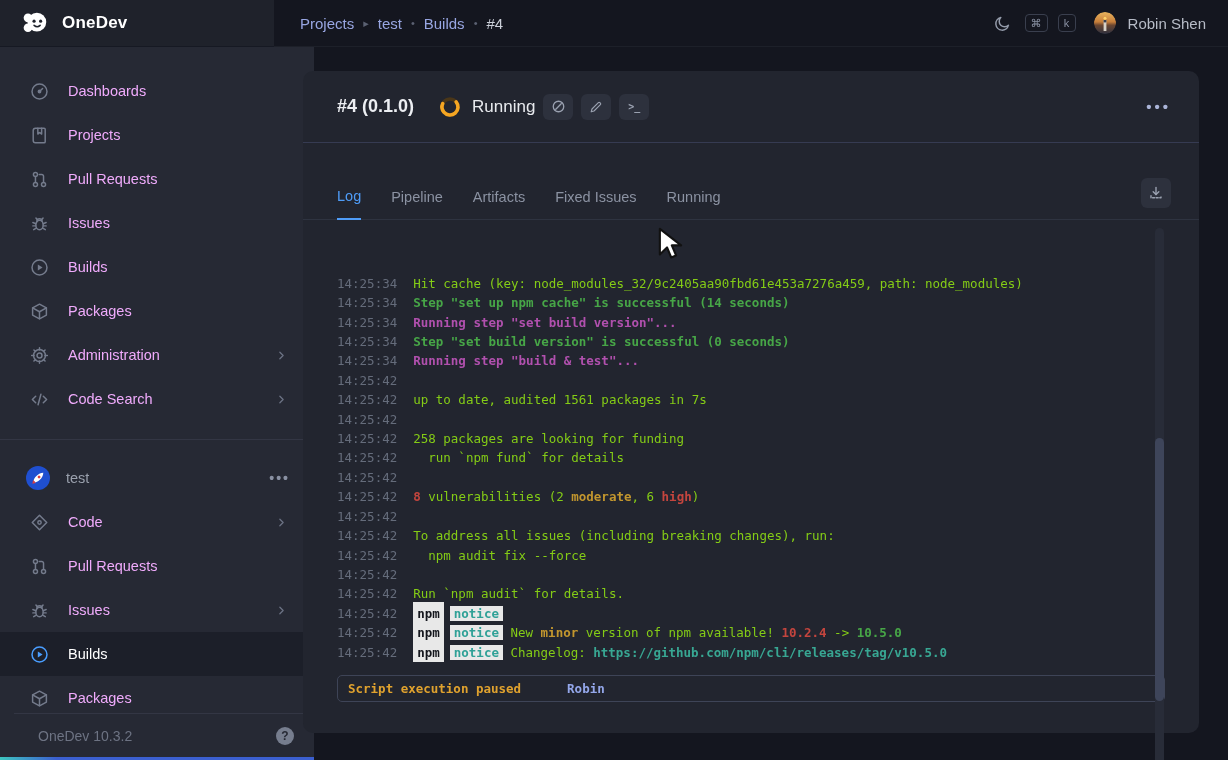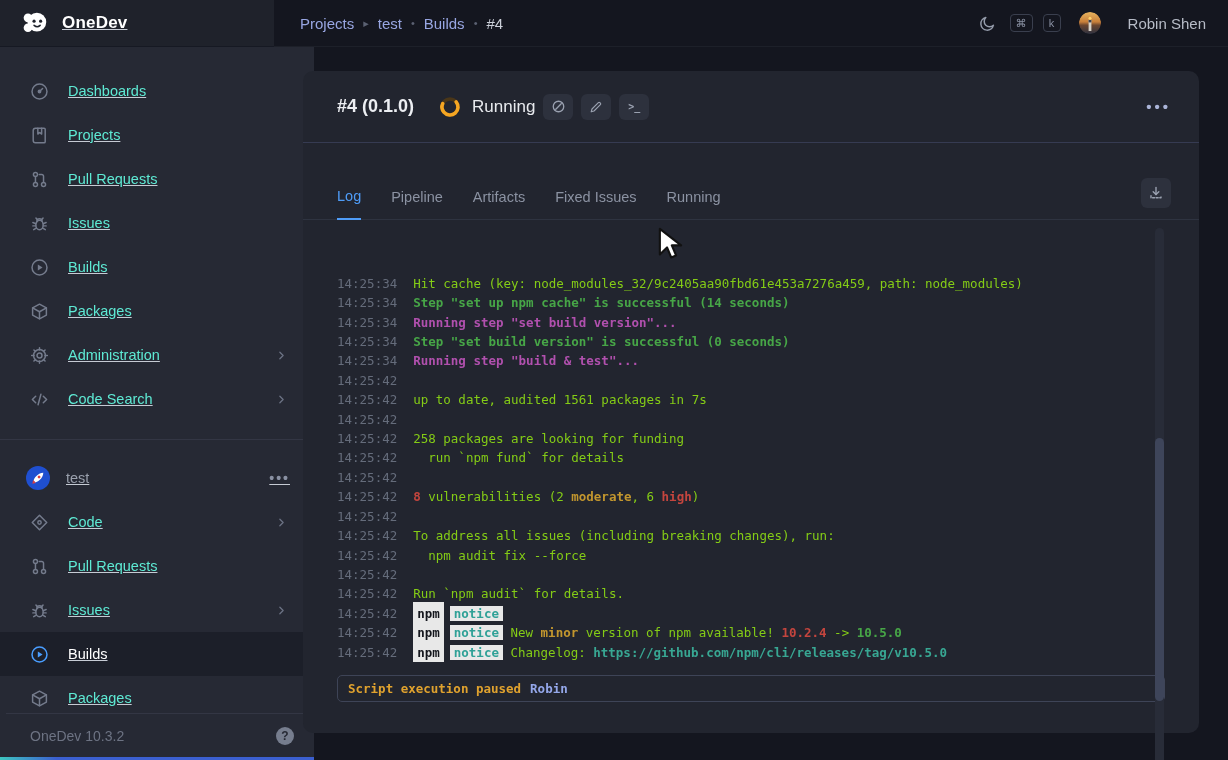--- a/index.html
+++ b/index.html
@@ -7,43 +7,43 @@
   body {
     font-family:"Liberation Sans", sans-serif;
     background:#14161f;
     position:relative;
     overflow:hidden;
     color:#c6cbd4;
   }
   svg { display:block; }
 
   
-  .sidebar { position:absolute; left:0; top:0; width:314px; height:760px; background:#262934;text-decoration:underline; }
+  .sidebar { position:absolute; left:0; top:0; width:314px; height:760px; background:#262934; }
   .sidebar-header {
     height:47px; background:#1f222b; border-bottom:1px solid #161923;
     display:flex; align-items:center; padding:0 18px 0 20px;
   }
   .brand-name { color:#fff; font-weight:bold; font-size:17px; margin-left:12px; flex:1; letter-spacing:.2px; }
   .collapse-btn { color:#7d8496; cursor:pointer; }
   .sidebar-nav { padding-top:22px; }
   .side-item {
     height:44px; display:flex; align-items:center;
-    padding:0 26px 0 30px; color:#5eead4; font-size:14.5px; cursor:pointer;
+    padding:0 26px 0 30px; color:#f0abfc; font-size:14.5px; cursor:pointer;
   }
   .side-item .ic { width:19px; height:19px; color:#747b8c; margin-right:19px; flex:none; }
   .side-item .chev { margin-left:auto; color:#6b7284; }
   .side-item.active { background:#1c1f29; color:#fff; }
   .side-item.active .ic { color:#4a9eff; }
   .side-divider { border-top:1px solid #333644; margin-top:18px; }
   .project-row { height:44px; display:flex; align-items:center; padding:0 24px 0 26px; color:#9aa0ad; font-size:14.5px; margin-top:16px; }
   .project-avatar { width:24px; height:24px; border-radius:50%; margin-right:16px; flex:none; }
   .project-name { flex:1; }
   .project-more { color:#8a91a3; letter-spacing:2px; font-size:14px; font-weight:bold; cursor:pointer; }
   .sidebar-footer {
-    position:absolute; left:6px; right:0; bottom:3px; height:44px;
+    position:absolute; left:14px; right:0; bottom:3px; height:44px;
     border-top:1px solid #333644; display:flex; align-items:center;
     padding:0 20px 0 24px; color:#6d7383; font-size:14px; background:#262934;
   }
   .help-btn {
     margin-left:auto; width:18px; height:18px; border-radius:50%;
     background:#767d8e; color:#262934; font-size:12px; font-weight:bold;
     display:flex; align-items:center; justify-content:center; cursor:pointer;
   }
   .sidebar-strip { position:absolute; left:0; right:0; bottom:0; height:3px;
     background:linear-gradient(90deg,#3ec6c0 0%, #3b5fd0 18%, #3b5fd0 100%); }
@@ -56,21 +56,21 @@
   }
   .crumb-link { color:#98a6e2; cursor:pointer; }
   .crumb-sep { color:#5b6172; margin:0 9px; font-size:11px; }
   .crumb-current { color:#ccd0d9; }
   .topbar-right { margin-left:auto; display:flex; align-items:center; gap:10px; }
   .moon-btn { color:#959cab; cursor:pointer; margin-right:4px; }
   .kbd {
     border:1px solid #3a3f4e; border-radius:4px; color:#8a91a3;
     font-size:11px; line-height:16px; padding:0 5px; min-width:18px; text-align:center;
   }
-  .user-chip { display:flex; align-items:center; gap:27px; margin-left:8px; cursor:pointer; }
+  .user-chip { display:flex; align-items:center; gap:12px; margin-left:8px; cursor:pointer; }
   .user-avatar { width:22px; height:22px; border-radius:50%; overflow:hidden; }
   .user-name { color:#b7bcc7; }
 
   
   .card {
     position:absolute; left:303px; top:71px; width:896px; height:662px;
     background:#22252f; border-radius:10px;
   }
   .card-header {
     height:72px; display:flex; align-items:center;
@@ -114,21 +114,21 @@
   .seg-magenta { color:#b150ae; font-weight:bold; }
   .seg-red { color:#c4453e; font-weight:bold; }
   .seg-yellow { color:#c2962e; font-weight:bold; }
   .seg-teal { color:#38a793; font-weight:bold; }
   .seg-npm-badge { background:#e8e8e8; color:#14161d; font-weight:bold; padding:4px 4px; margin-right:6px; }
   .seg-notice-badge { background:#e8e8e8; color:#2fa197; font-weight:bold; padding:0 4px; }
 
   .paused-box {
     margin:13px 34px 0; height:27px; border:1px solid #3e4457; border-radius:5px;
     display:flex; align-items:center; padding:0 10px;
-    font-family:"DejaVu Sans Mono", monospace; font-size:12.5px; font-weight:bold;
+    font-family:"DejaVu Sans Mono", monospace; font-size:12.5px; font-weight:bold;gap:37px;
   }
   .paused-msg { color:#e0a22e; }
   .paused-action { color:#94a7ea; margin-left:9px; cursor:pointer; }
 
   .log-scrollbar { position:absolute; right:35px; top:157px; width:9px; height:551px; background:#282c38; border-radius:5px; }
   .log-scrollbar .thumb { position:absolute; left:0; right:0; top:210px; height:263px; background:#3e455a; border-radius:5px; cursor:grab; }
 
   .mouse-cursor { position:absolute; left:652px; top:226px; z-index:50; pointer-events:none; }
 </style>
 </head>

